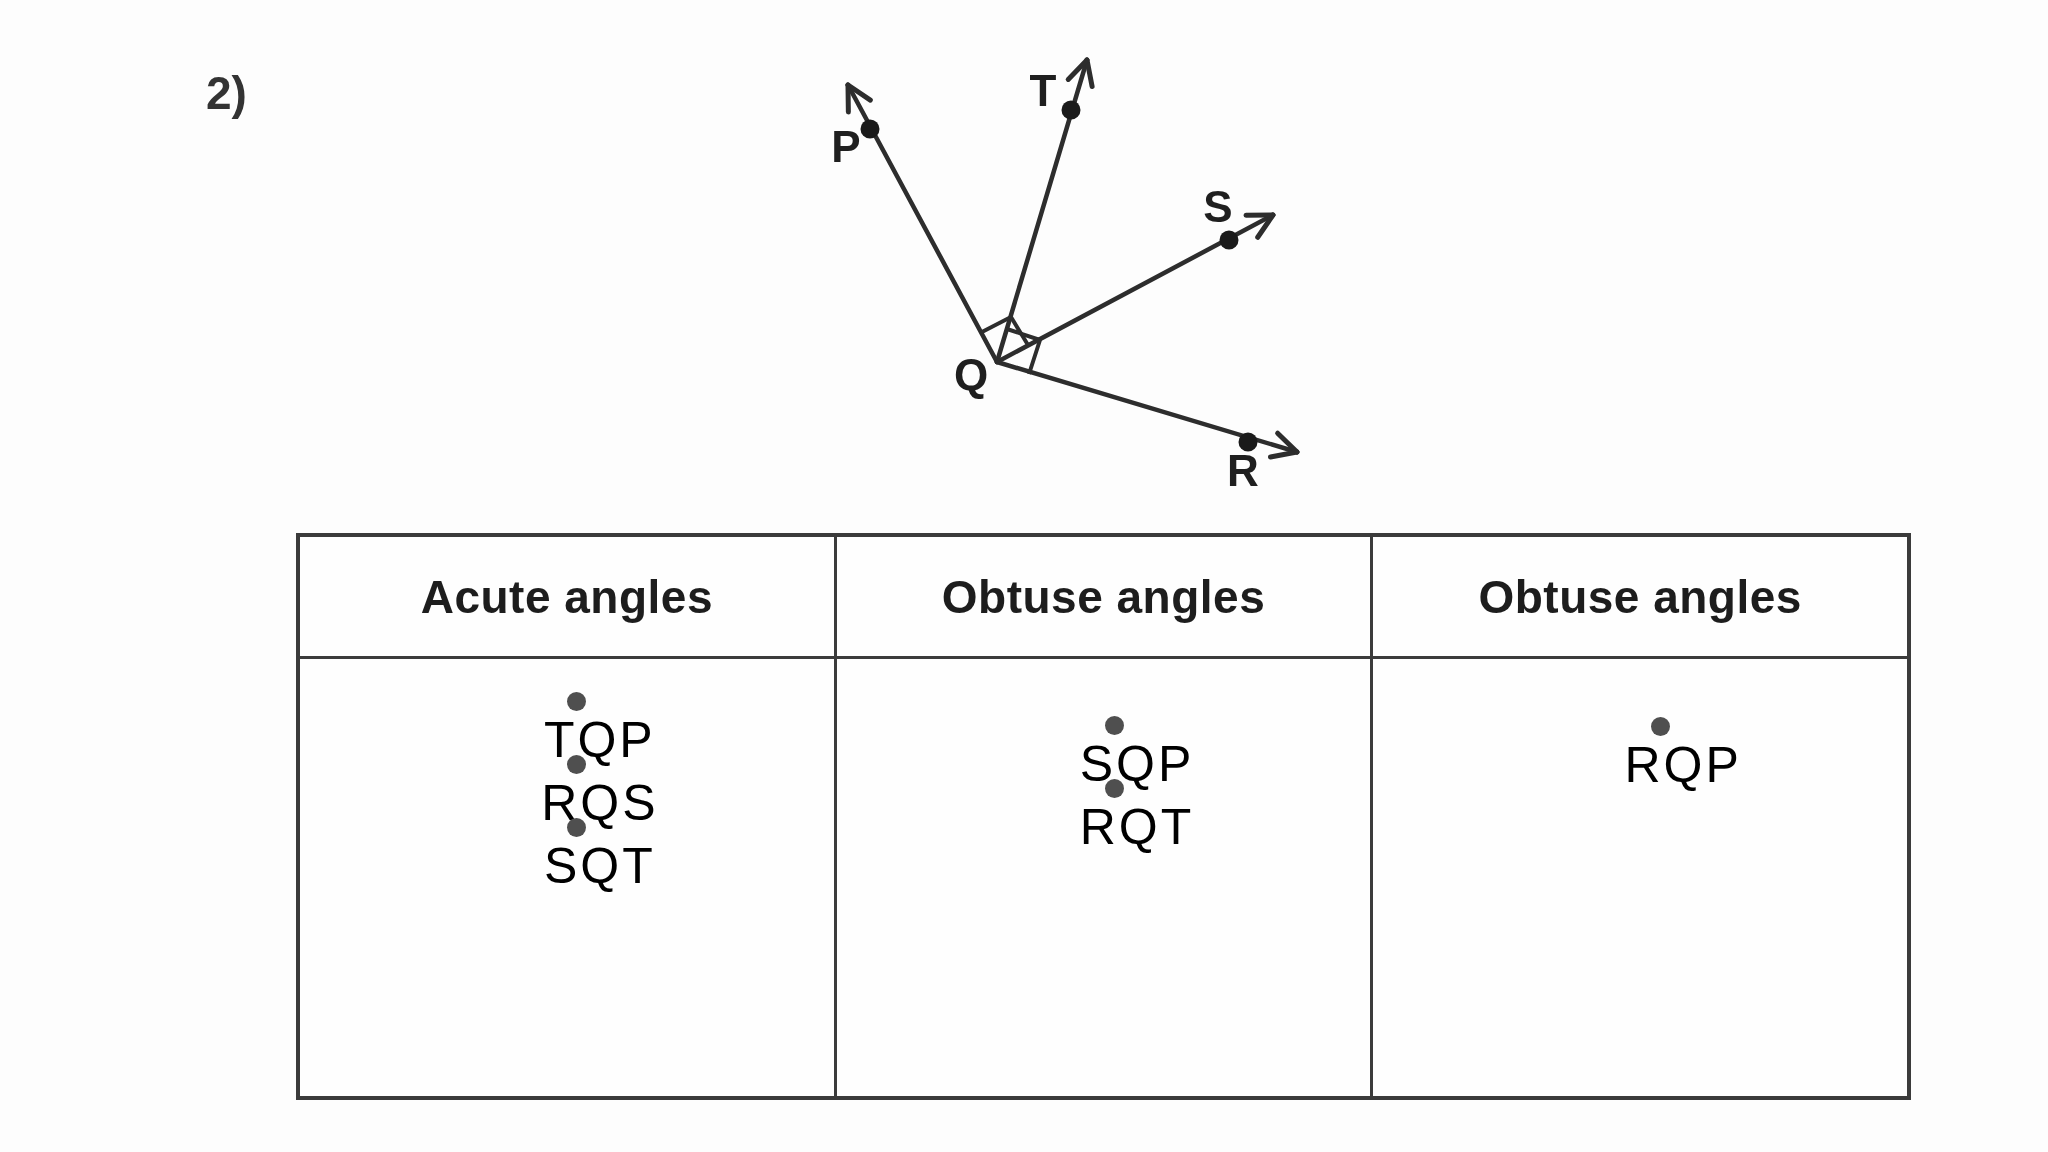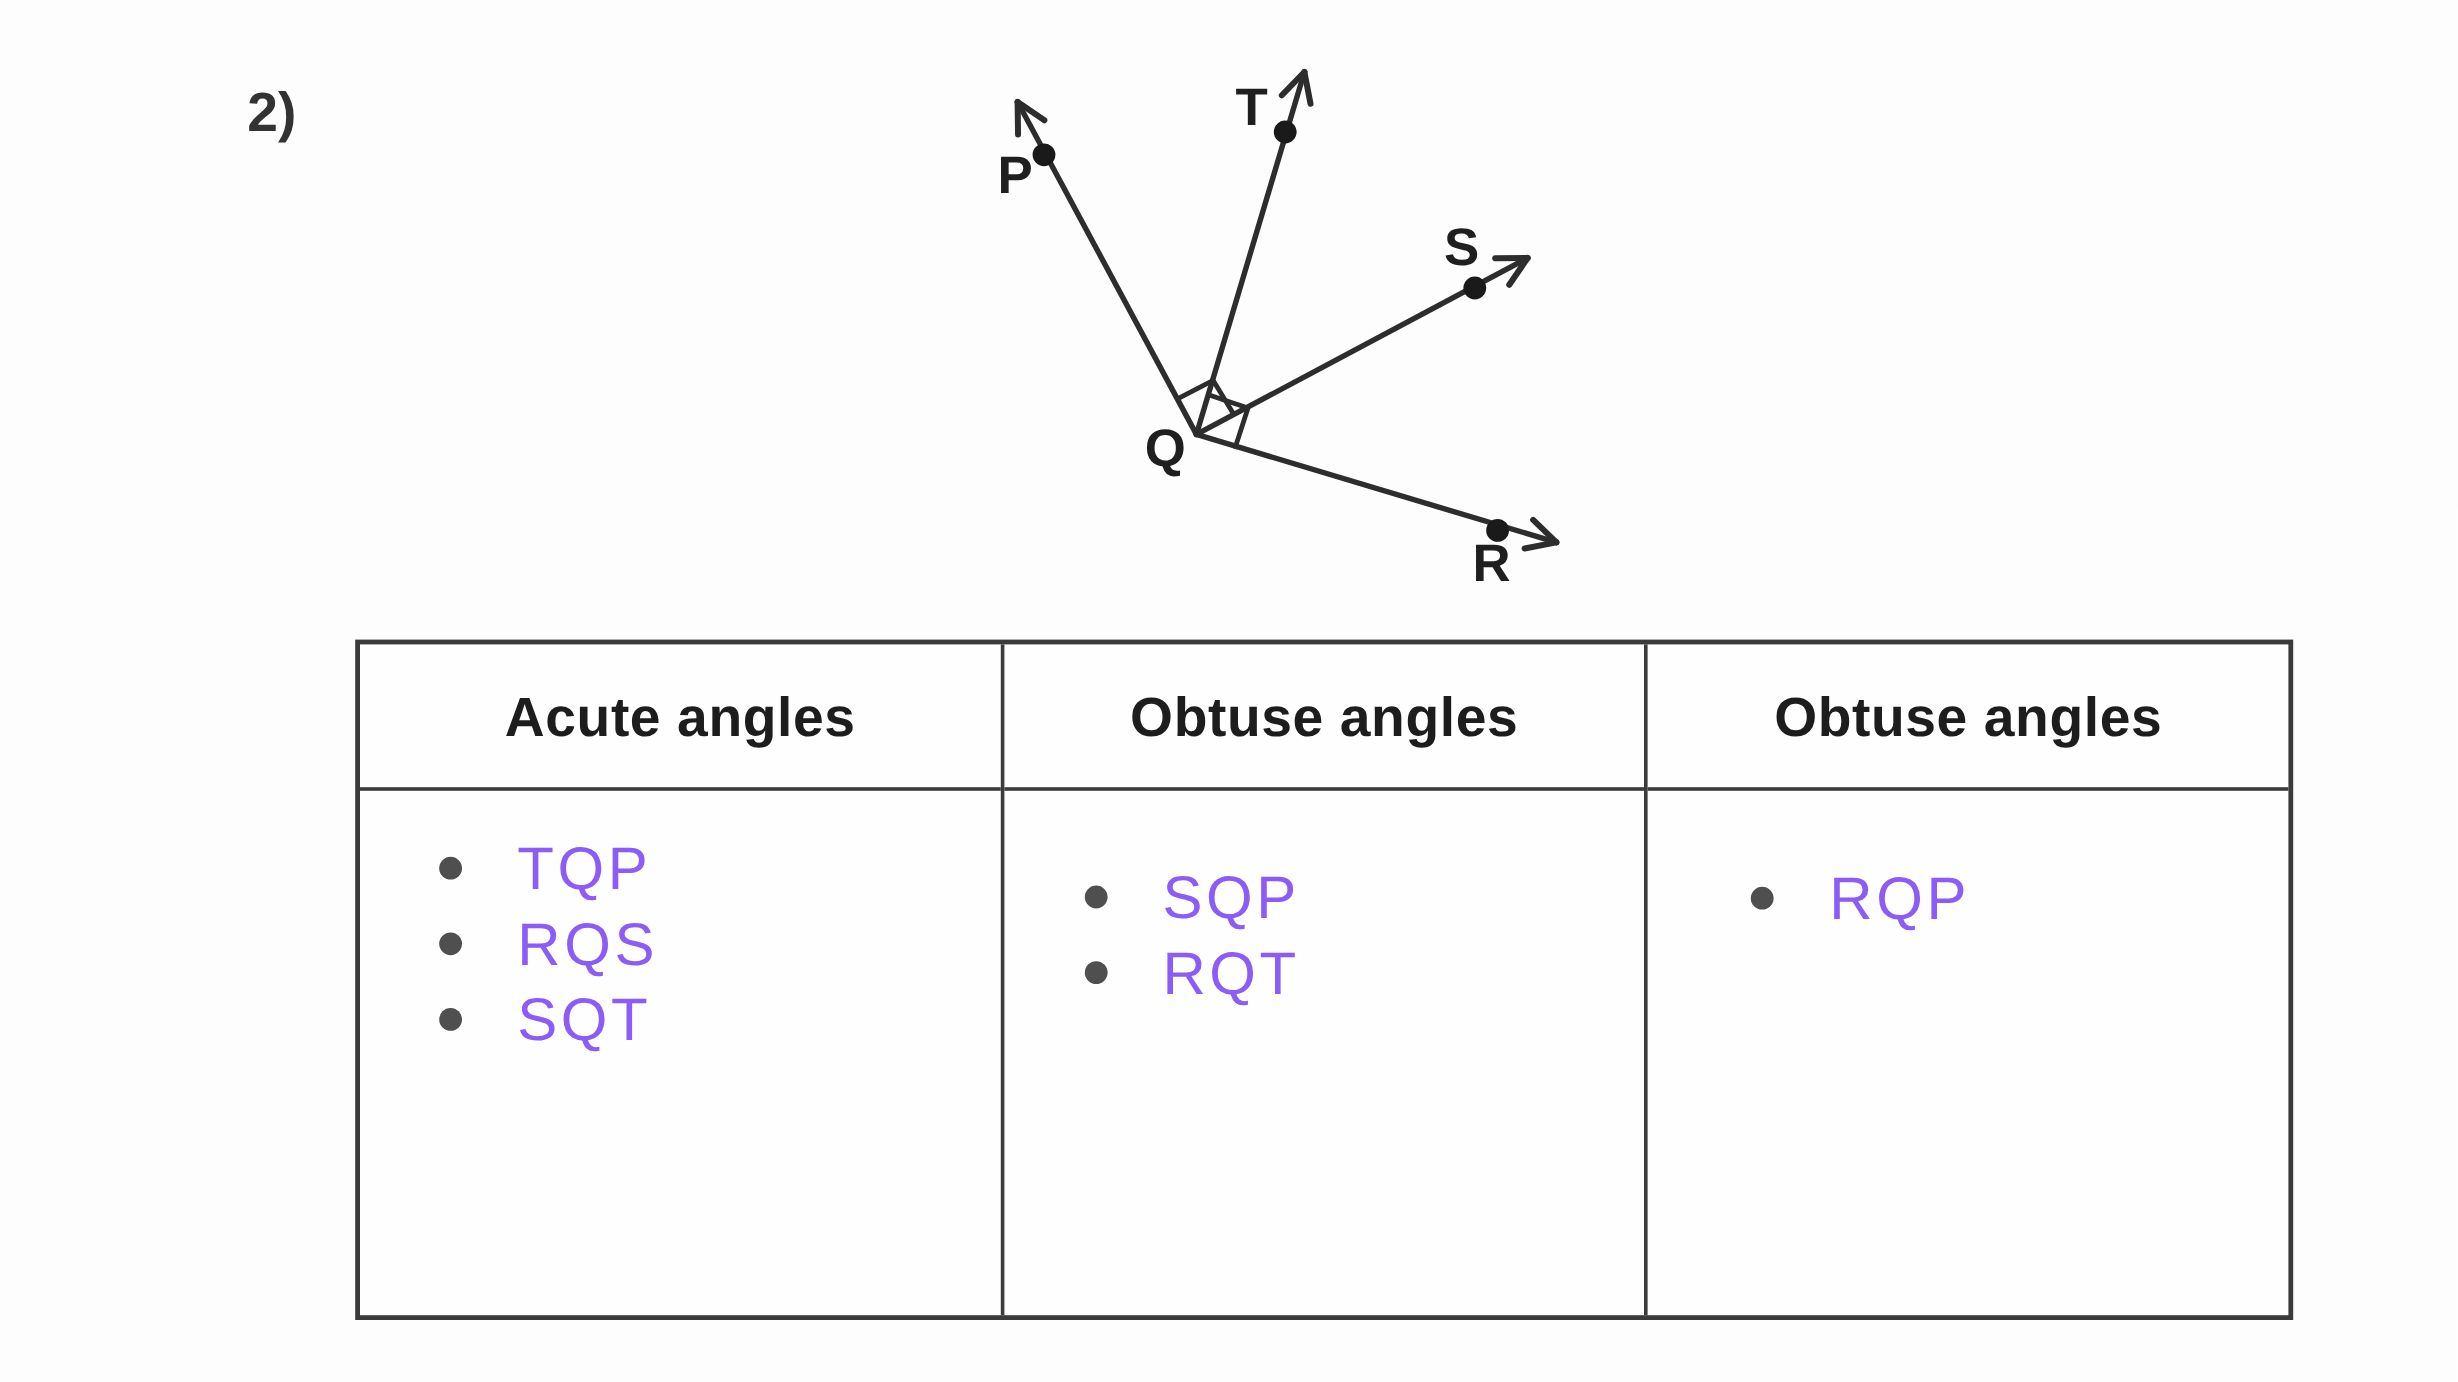--- a/index.html
+++ b/index.html
@@ -73,22 +73,23 @@
     padding: 0;
   }
   .col-1 ul.angle-list { margin-top: 33px; padding-left: 66px; }
   .col-2 ul.angle-list { margin-top: 57px; padding-left: 67px; }
   .col-3 ul.angle-list { margin-top: 58px; padding-left: 86px; }
   ul.angle-list li {
     display: flex;
     align-items: center;
     height: 63px;
     font-size: 50px;
-    color: #8b5cf6;
+    color: #000000;
     letter-spacing: 3px;
+    flex-direction: column;
   }
   .bullet-dot {
     display: inline-block;
     width: 19px;
     height: 19px;
     border-radius: 50%;
     background: #4f4f4f;
     margin-right: 46px;
     flex: 0 0 auto;
   }

